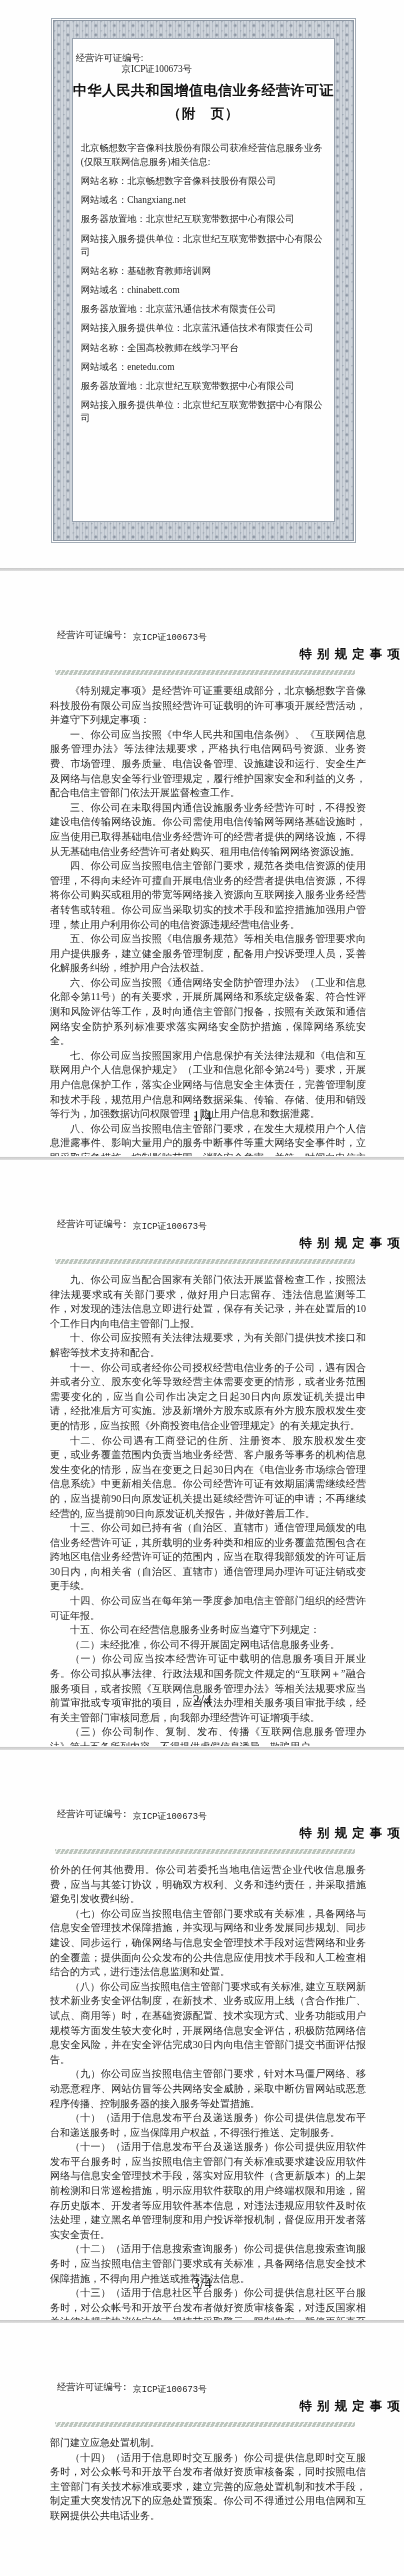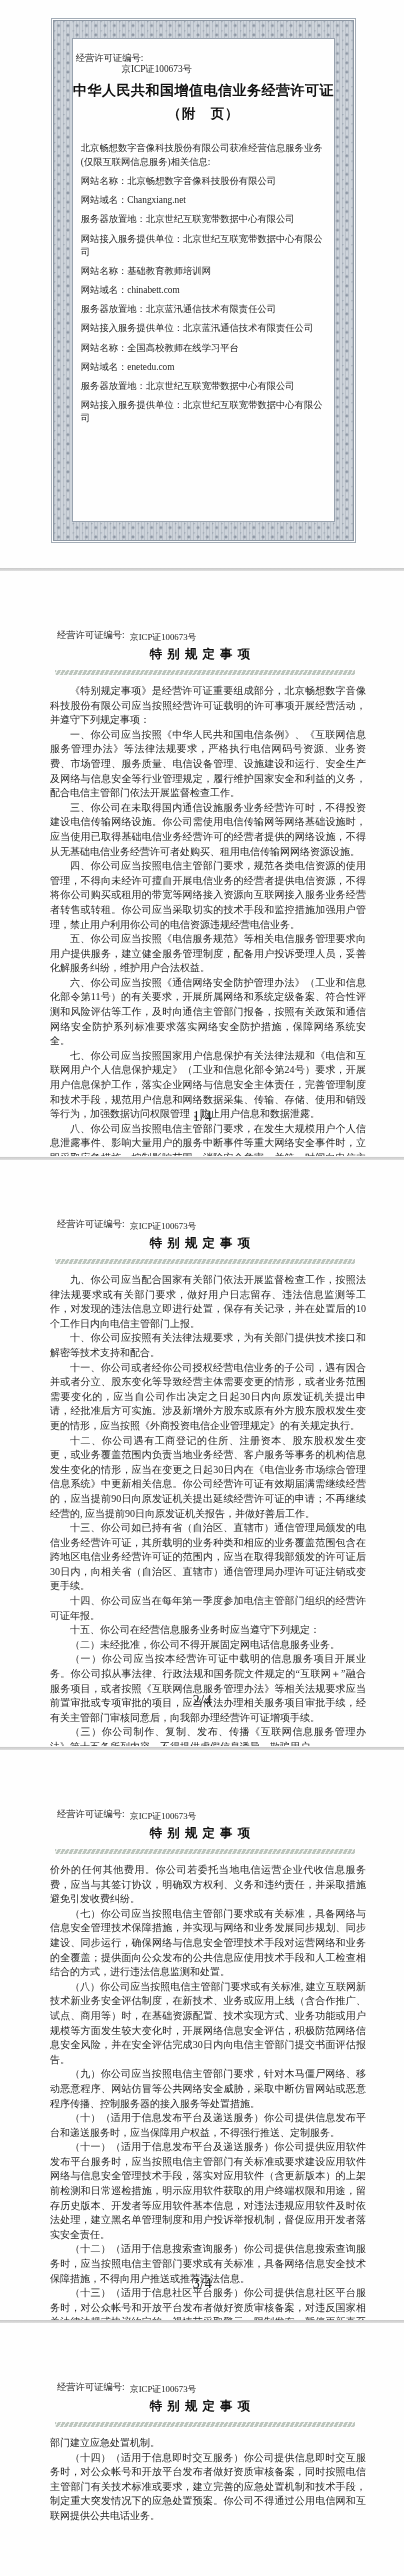--- a/index.html
+++ b/index.html
@@ -37,23 +37,23 @@
   .c-title{position:absolute;left:0;width:100%;top:43px;text-align:center;
            font-size:14px;font-weight:700;letter-spacing:0.5px;color:#111;}
   .c-sub{position:absolute;left:0;width:100%;top:66px;text-align:center;
          font-size:13.4px;font-weight:700;letter-spacing:1px;color:#111;}
   .c-body{position:absolute;left:8.2px;right:7.2px;top:103px;
           font-size:9.3px;line-height:13.4px;color:#1e1e1e;}
   .c-intro{margin:0 0 1px 0;}
   .entry{margin-top:6.2px;line-height:13px;}
 
   
-  .ph-label{position:absolute;left:57px;top:58px;font-size:9.3px;color:#1c1c1c;}
+  .ph-label{position:absolute;left:57px;top:58px;font-size:9.3px;color:#1c1c1c;font-family:Liberation Mono, monospace;}
   .ph-num{font-size:8.8px;position:relative;top:1.5px;margin-left:5.2px;}
-  .p-title{position:absolute;left:0;width:100%;top:75px;text-align:center;
+  .p-title{position:absolute;left:0;width:100%;top:75px;text-align:right;
            font-size:12.4px;font-weight:700;letter-spacing:5.2px;color:#101010;}
   .zigzag{position:absolute;left:55px;width:300px;top:99px;height:4.6px;opacity:.85;
     background:repeating-linear-gradient(118deg,#b3bdb4 0 1.3px,#eef1ee 1.3px 2.6px,#b3bdb4 2.6px 3.9px);}
   .pbody{position:absolute;left:50px;top:113px;width:316px;
          font-size:10px;line-height:14.6px;text-align:justify;
          text-justify:inter-ideograph;color:#252525;}
   .para{text-indent:2em;margin:0;}
   .para.noindent{text-indent:0;}
   .pfoot{position:absolute;left:0;width:100%;text-align:center;
          font-size:14px;color:#222;letter-spacing:0.5px;}

